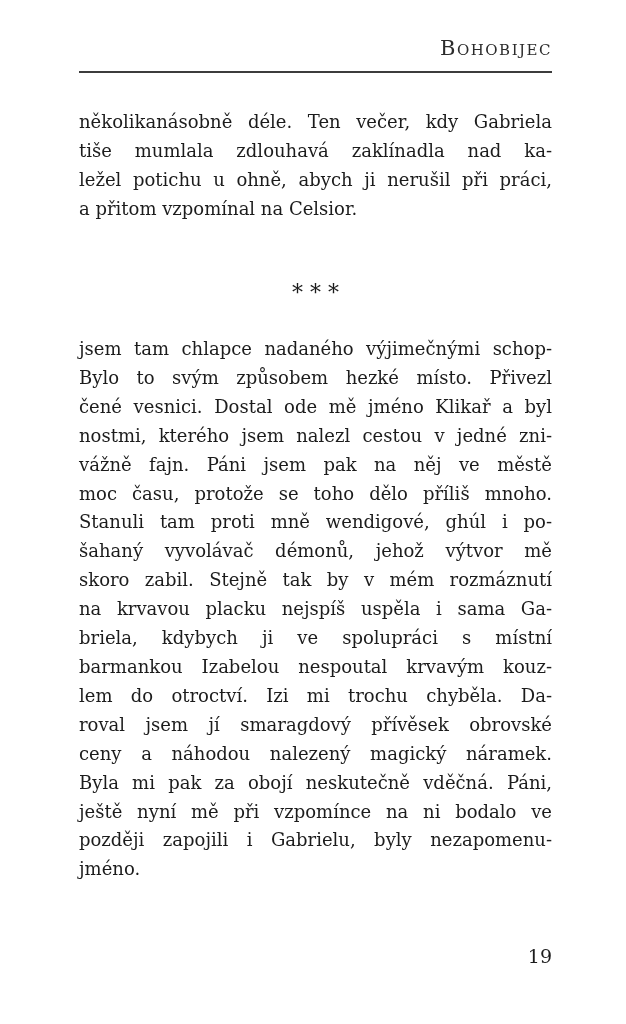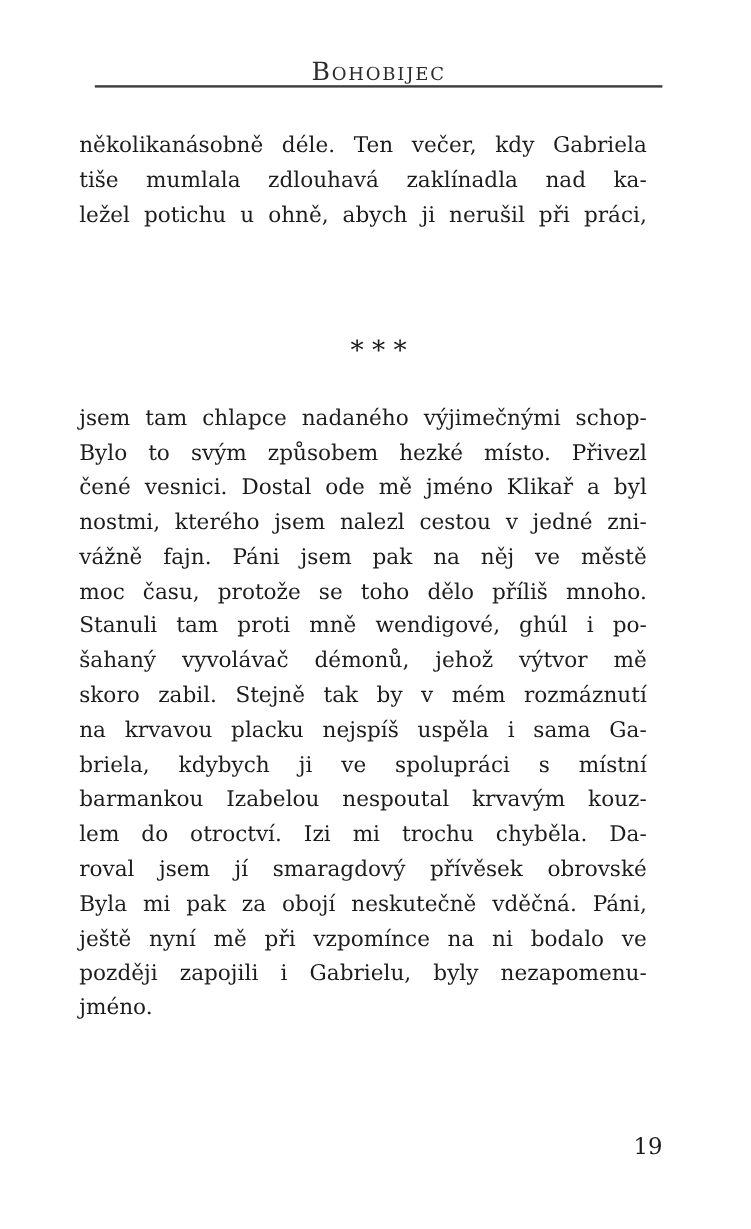--- a/index.html
+++ b/index.html
@@ -11,42 +11,42 @@
     position: relative;
     width: 626px;
     height: 1024px;
     background: #ffffff;
     font-family: "DejaVu Serif", serif;
     color: #1c1c1c;
     overflow: hidden;
   }
   .header {
     position: absolute;
-    top: 48px;
+    top: 36px;
     left: 79px;
     width: 473px;
-    text-align: center;
+    text-align: right;
   }
   .header-title {
     font-variant: small-caps;
     font-size: 21px;
     letter-spacing: 1.5px;
     color: #2b2b2b;
   }
   .rule {
     position: absolute;
     top: 71px;
     left: 79px;
     width: 473px;
     height: 2px;
     background: #3c3c3c;
   }
   .para {
     position: absolute;
-    left: 66px;
+    left: 79px;
     width: 473px;
     font-size: 18px;
     line-height: 28.9px;
     color: #1c1c1c;
   }
   .para1 { top: 108px; }
   .para2 { top: 335px; }
   .line {
     text-align: justify;
     text-align-last: justify;
@@ -86,39 +86,41 @@
 <div class="page">
   <div class="header">
     <span class="header-title">Bohobijec</span>
   </div>
   <div class="rule"></div>
 
   <div class="para para1">
       <div class="line">několikanásobně déle. Ten večer, kdy Gabriela</div>
       <div class="line">tiše mumlala zdlouhavá zaklínadla nad ka-</div>
       <div class="line">ležel potichu u ohně, abych ji nerušil při práci,</div>
+      <div class="line para-last">a přitom vzpomínal na Celsior.</div>
     </div>
 
   <div class="separator">***</div>
 
   <div class="para para2">
       <div class="line">jsem tam chlapce nadaného výjimečnými schop-</div>
       <div class="line">Bylo to svým způsobem hezké místo. Přivezl</div>
       <div class="line">čené vesnici. Dostal ode mě jméno Klikař a byl</div>
       <div class="line">nostmi, kterého jsem nalezl cestou v jedné zni-</div>
       <div class="line">vážně fajn. Páni jsem pak na něj ve městě</div>
       <div class="line">moc času, protože se toho dělo příliš mnoho.</div>
       <div class="line">Stanuli tam proti mně wendigové, ghúl i po-</div>
       <div class="line">šahaný vyvolávač démonů, jehož výtvor mě</div>
       <div class="line">skoro zabil. Stejně tak by v mém rozmáznutí</div>
       <div class="line">na krvavou placku nejspíš uspěla i sama Ga-</div>
       <div class="line">briela, kdybych ji ve spolupráci s místní</div>
       <div class="line">barmankou Izabelou nespoutal krvavým kouz-</div>
       <div class="line">lem do otroctví. Izi mi trochu chyběla. Da-</div>
       <div class="line">roval jsem jí smaragdový přívěsek obrovské</div>
+      <div class="line">ceny a náhodou nalezený magický náramek.</div>
       <div class="line">Byla mi pak za obojí neskutečně vděčná. Páni,</div>
       <div class="line">ještě nyní mě při vzpomínce na ni bodalo ve</div>
       <div class="line">později zapojili i Gabrielu, byly nezapomenu-</div>
       <div class="line para-last">jméno.</div>
     </div>
 
   <div class="page-number">19</div>
 </div>
 
 </body></html>

